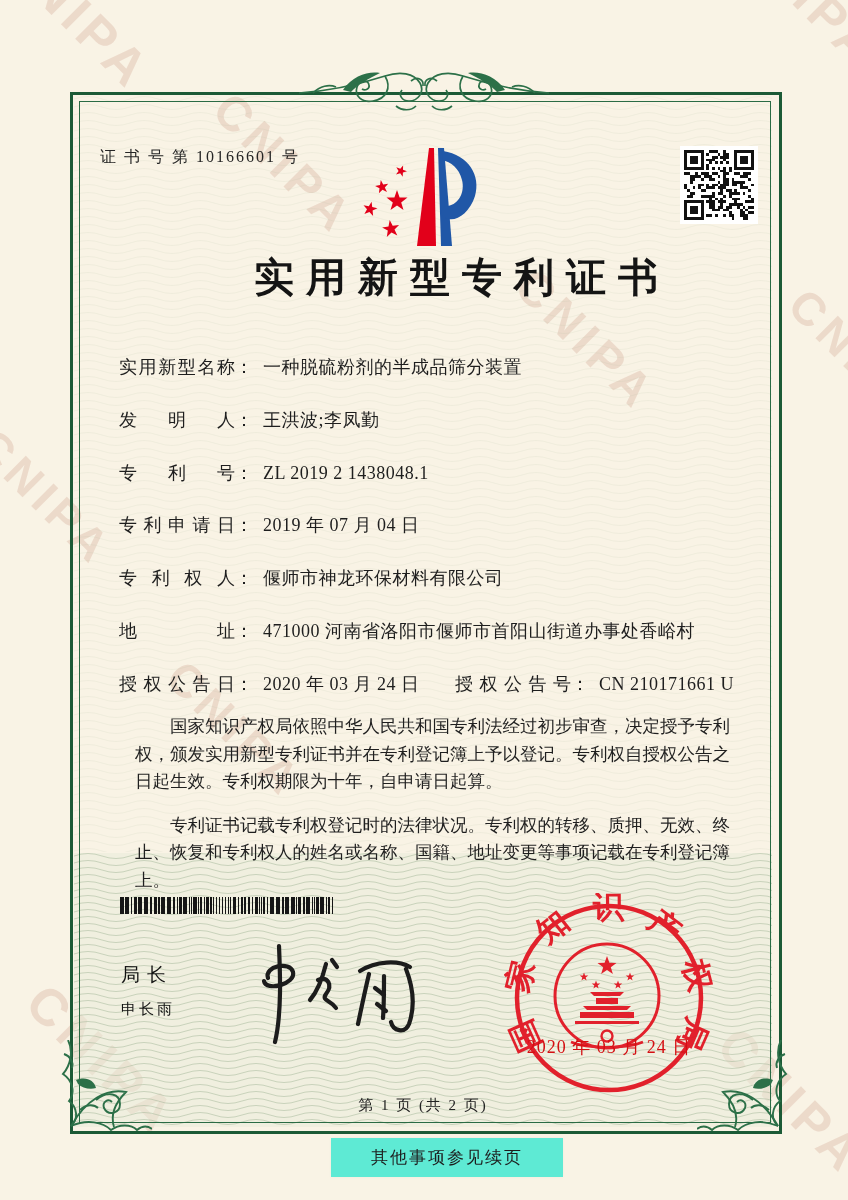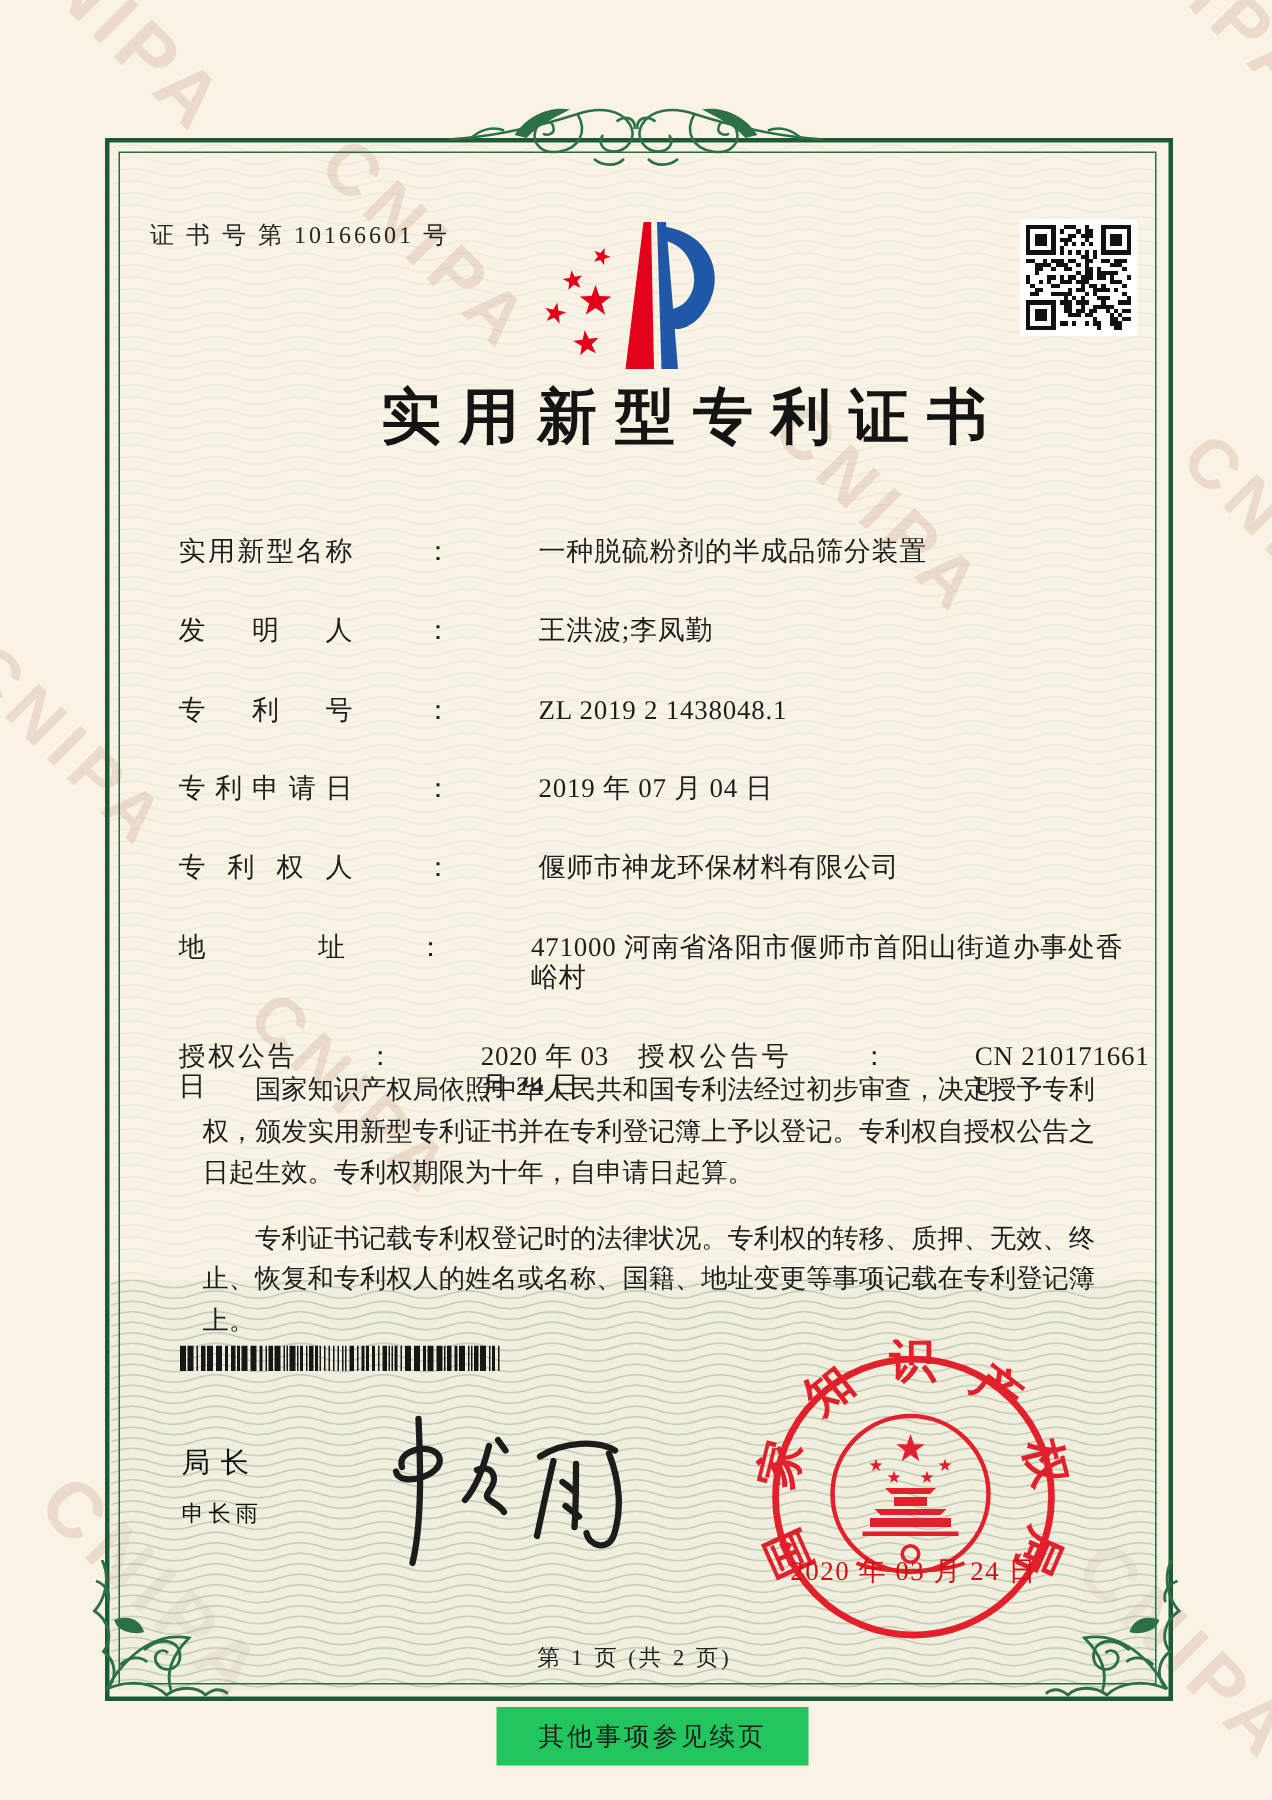--- a/index.html
+++ b/index.html
@@ -30,21 +30,21 @@
       color:#262626;z-index:4;}
   #logo{position:absolute;left:358px;top:145px;z-index:4;}
   #qr{position:absolute;left:680px;top:146px;z-index:4;}
 
   .title{position:absolute;left:70px;top:250px;width:706px;text-align:center;
       font-size:40px;font-weight:bold;letter-spacing:12px;color:#141414;z-index:4;padding-left:39px;}
 
   .fields{position:absolute;left:119px;top:357px;width:648px;font-size:18px;
       color:#1e1e1e;z-index:4;}
   .frow{display:flex;margin-bottom:32.8px;line-height:20px;}
-  .fpair{display:flex;gap:48px;}
+  .fpair{display:flex;}
   .fpair.w1{width:336px;}
   .flabel{display:inline-block;width:116px;text-align:justify;text-align-last:justify;}
   .fcolon{margin-right:10px;}
   .fvalue{letter-spacing:.5px;}
 
   .paras{position:absolute;left:119px;top:697px;width:644px;font-size:17.5px;
       line-height:27.5px;color:#1f1f1f;z-index:4;}
   .paras p{margin:16px;text-indent:2em;font-family:Liberation Serif, serif;}
 
   #barcode{position:absolute;left:120px;top:897px;z-index:4;}
@@ -54,22 +54,22 @@
   .signer-name{position:absolute;left:121px;top:1000px;font-size:15px;
       letter-spacing:3px;color:#111;z-index:4;}
   #signature{position:absolute;left:238px;top:938px;z-index:4;}
 
   #seal{position:absolute;left:504px;top:893px;z-index:5;opacity:.93;}
   .seal-date{position:absolute;left:519px;top:1035px;width:180px;text-align:center;
       font-size:18px;color:#d40f12;letter-spacing:1px;z-index:6;}
 
   .page-info{position:absolute;left:70px;top:1096px;width:706px;text-align:center;
       font-size:15px;letter-spacing:2px;color:#222;z-index:4;}
-  .note-box{position:absolute;left:331px;top:1138px;background:#22c55e;
-      padding:8px 28px;font-size:17px;letter-spacing:2px;color:#1d1d1d;z-index:4;
+  .note-box{position:absolute;left:331px;top:1138px;background:#5eead4;
+      padding:8px 40px;font-size:17px;letter-spacing:2px;color:#1d1d1d;z-index:4;
       box-shadow:0 0 4px rgba(0,0,0,0.03);}
 </style>
 </head>
 <body>
 
 <div class="page">
 
   <span class="wm" style="left:-18px;top:-16px;font-size:52px;">CNIPA</span>
   <span class="wm" style="left:716px;top:-34px;font-size:50px;">CNIPA</span>
   <span class="wm" style="left:196px;top:136px;font-size:48px;">CNIPA</span>

